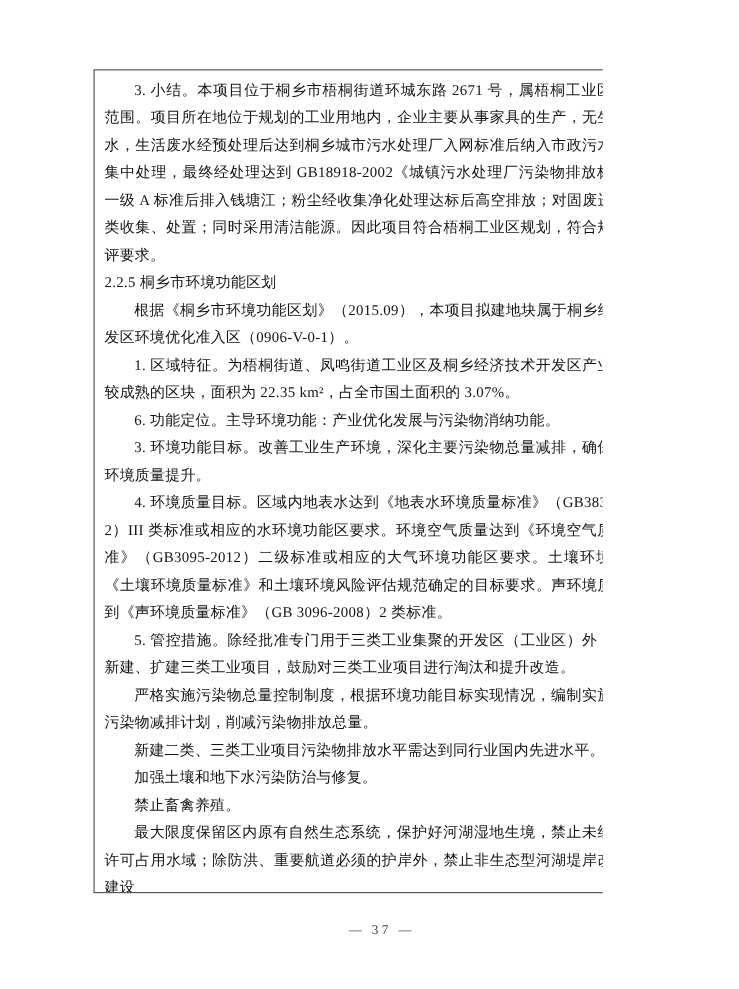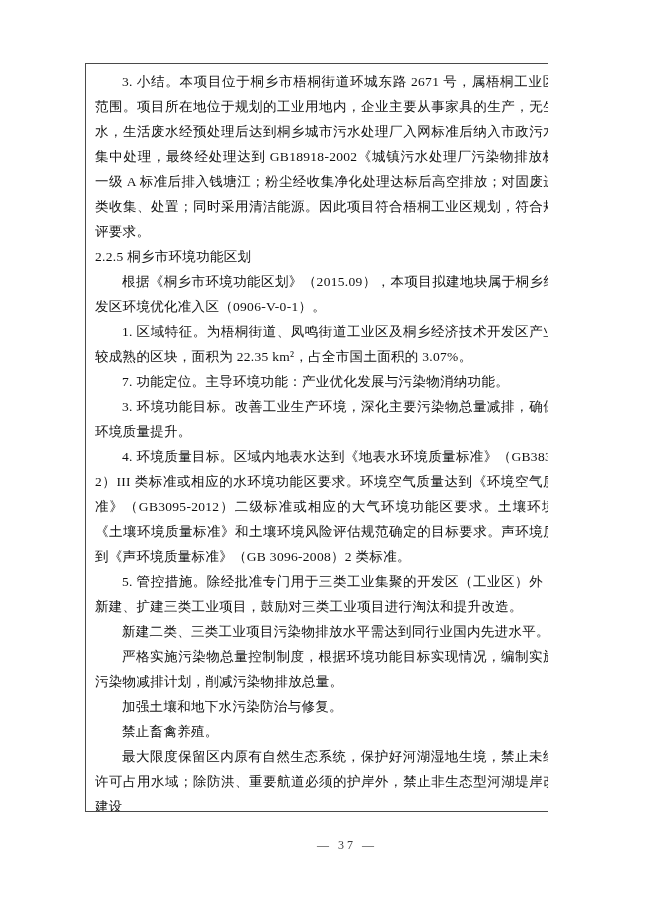--- a/index.html
+++ b/index.html
@@ -56,25 +56,25 @@
 </head>
 <body>
 
 <div class="page">
   <div class="content-box">
     <div>
         <p class="para body">3. 小结。本项目位于桐乡市梧桐街道环城东路 2671 号，属梧桐工业区建成范围。项目所在地位于规划的工业用地内，企业主要从事家具的生产，无生产废水，生活废水经预处理后达到桐乡城市污水处理厂入网标准后纳入市政污水管网集中处理，最终经处理达到 GB18918-2002《城镇污水处理厂污染物排放标准》一级 A 标准后排入钱塘江；粉尘经收集净化处理达标后高空排放；对固废进行分类收集、处置；同时采用清洁能源。因此项目符合梧桐工业区规划，符合规划环评要求。</p>
         <p class="para heading">2.2.5 桐乡市环境功能区划</p>
         <p class="para body">根据《桐乡市环境功能区划》（2015.09），本项目拟建地块属于桐乡经济开发区环境优化准入区（0906-V-0-1）。</p>
         <p class="para body">1. 区域特征。为梧桐街道、凤鸣街道工业区及桐乡经济技术开发区产业发展较成熟的区块，面积为 22.35 km²，占全市国土面积的 3.07%。</p>
-        <p class="para body">7. 功能定位。主导环境功能：产业优化发展与污染物消纳功能。</p>
+        <p class="para body">6. 功能定位。主导环境功能：产业优化发展与污染物消纳功能。</p>
         <p class="para body">3. 环境功能目标。改善工业生产环境，深化主要污染物总量减排，确保区域环境质量提升。</p>
         <p class="para body">4. 环境质量目标。区域内地表水达到《地表水环境质量标准》（GB3838-2002）III 类标准或相应的水环境功能区要求。环境空气质量达到《环境空气质量标准》（GB3095-2012）二级标准或相应的大气环境功能区要求。土壤环境达到《土壤环境质量标准》和土壤环境风险评估规范确定的目标要求。声环境质量达到《声环境质量标准》（GB 3096-2008）2 类标准。</p>
         <p class="para body">5. 管控措施。除经批准专门用于三类工业集聚的开发区（工业区）外，禁止新建、扩建三类工业项目，鼓励对三类工业项目进行淘汰和提升改造。</p>
+        <p class="para body">严格实施污染物总量控制制度，根据环境功能目标实现情况，编制实施重点污染物减排计划，削减污染物排放总量。</p>
         <p class="para body">新建二类、三类工业项目污染物排放水平需达到同行业国内先进水平。</p>
-        <p class="para body">严格实施污染物总量控制制度，根据环境功能目标实现情况，编制实施重点污染物减排计划，削减污染物排放总量。</p>
         <p class="para body">加强土壤和地下水污染防治与修复。</p>
         <p class="para body">禁止畜禽养殖。</p>
         <p class="para body">最大限度保留区内原有自然生态系统，保护好河湖湿地生境，禁止未经法定许可占用水域；除防洪、重要航道必须的护岸外，禁止非生态型河湖堤岸改造；建设</p>
       </div>
   </div>
   <div class="footer">— 37 —</div>
 </div>
 
 </body></html>

